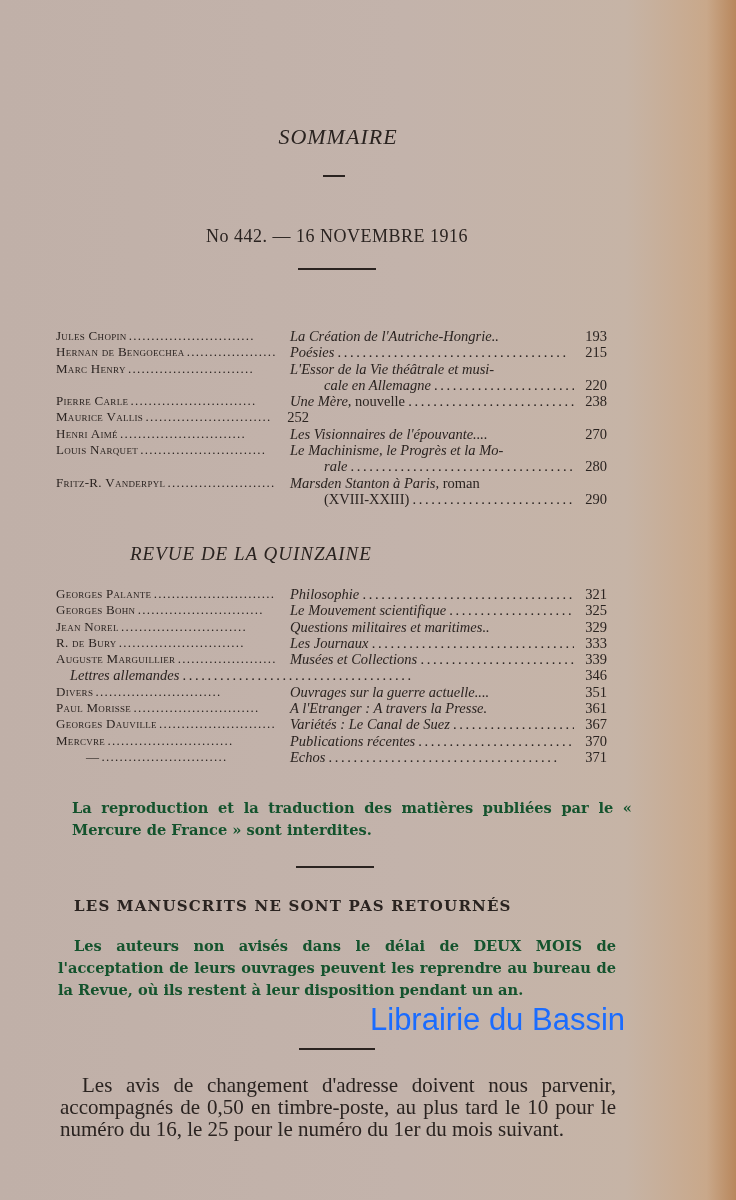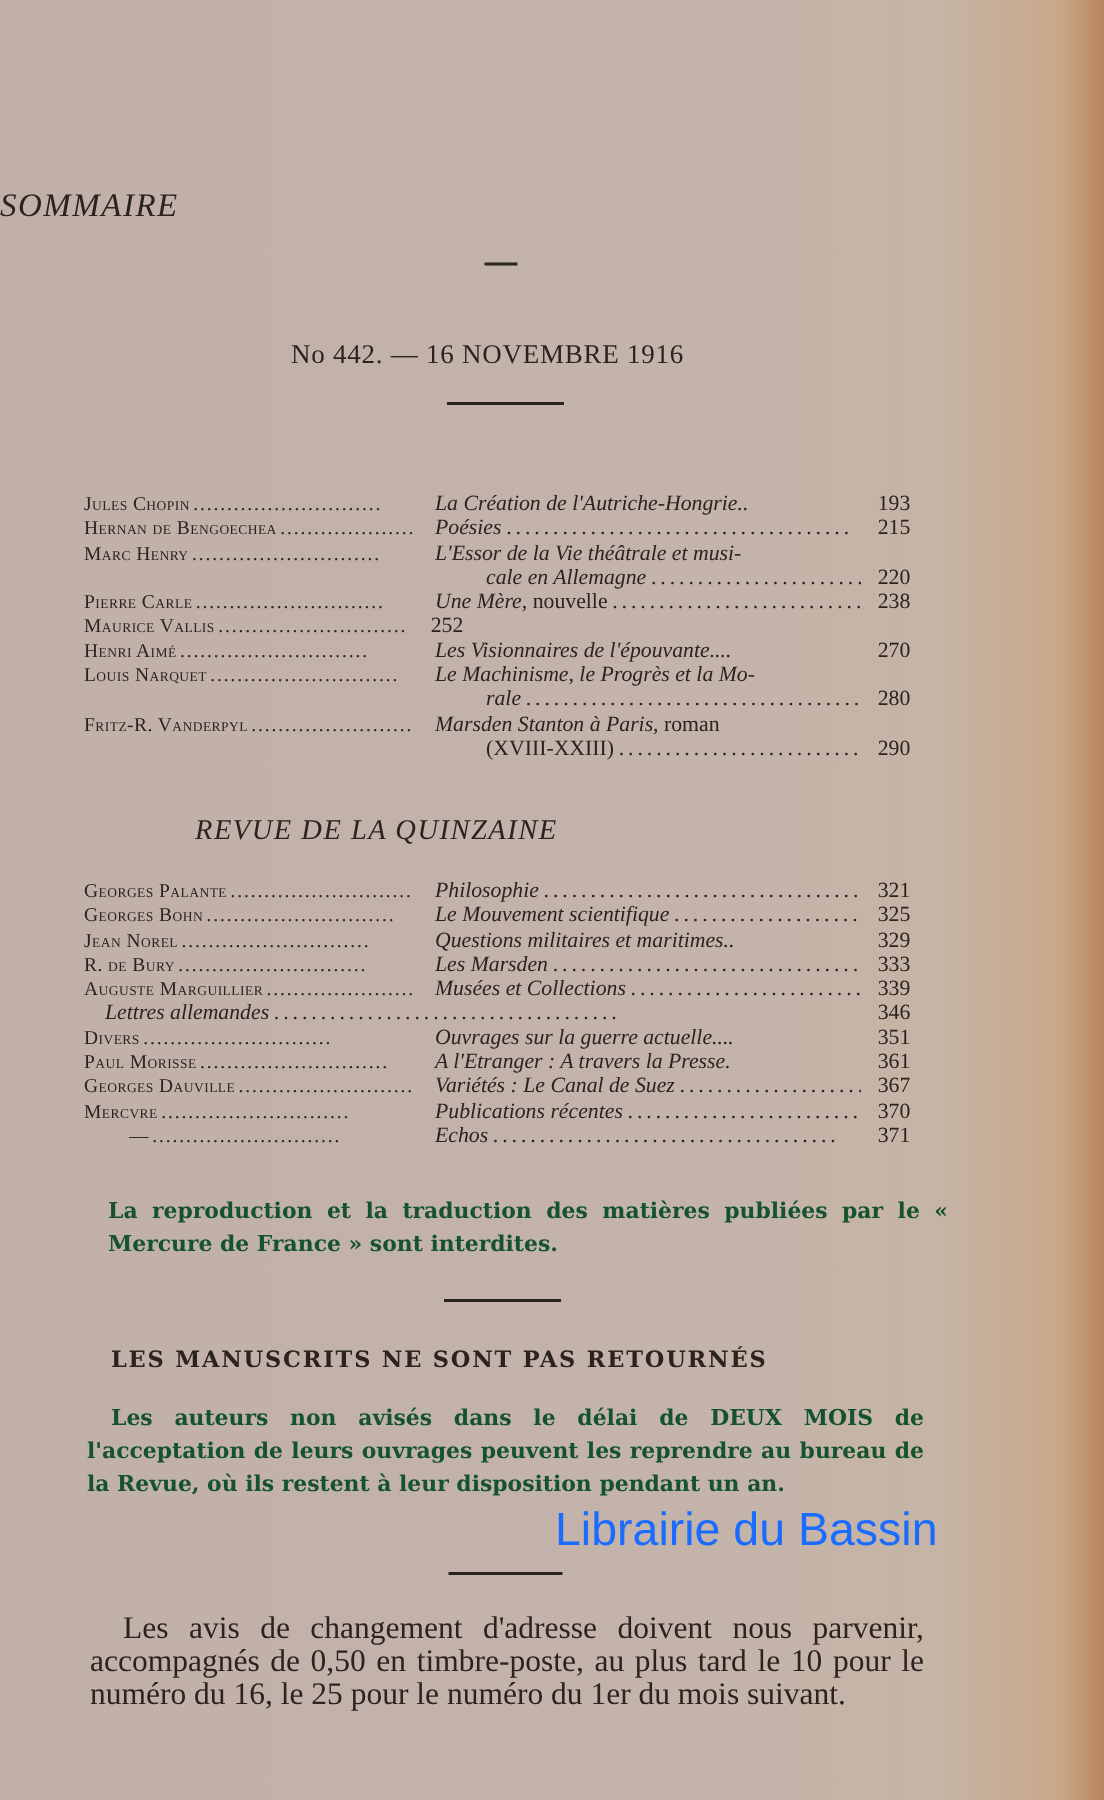--- a/index.html
+++ b/index.html
@@ -4,27 +4,27 @@
 <style>
   html, body { margin: 0; padding: 0; }
   body {
     width: 736px; height: 1200px; overflow: hidden; position: relative;
     background: linear-gradient(90deg, #c0b0a8 0%, #c3b3ab 55%, #c6b4a6 85%, #c9a88a 96%, #b8875c 100%);
     color: #2a2320;
     font-family: "DejaVu Serif", serif;
   }
   .abs { position: absolute; }
   .title {
-    top: 124px; left: 0; width: 676px; text-align: left;
+    top: 124px; left: 0; width: 676px; text-align: center;
     font-family: "Liberation Serif", serif; font-style: italic;
     font-size: 22px; letter-spacing: 1px;
   }
   .rule { position: absolute; height: 2px; background: #2a2320; }
   .issue {
-    top: 226px; left: 0; width: 650px; text-align: center;
+    top: 226px; left: 12px; width: 650px; text-align: center;
     font-family: "Liberation Serif", serif; font-size: 18px; letter-spacing: 0.5px;
   }
   .toc { left: 56px; width: 562px; font-family: "Liberation Serif", serif; font-size: 14.5px; line-height: 16.3px; }
   .row { display: flex; }
   .author {
     width: 220px; font-variant: small-caps; white-space: nowrap; overflow: hidden;
     font-size: 13px; letter-spacing: 0.3px;
   }
   .author::after { content: " . . . . . . . . . . . . . . . . . . . . . . . . . . . ."; letter-spacing: -1px; }
   .article { flex: 1; font-style: italic; white-space: nowrap; overflow: hidden; padding-left: 14px; }
@@ -132,21 +132,21 @@
     <span class="article dots">Le Mouvement scientifique</span>
     <span class="page">325</span>
   </div>
   <div class="row">
     <span class="author">Jean Norel</span>
     <span class="article">Questions militaires et maritimes..</span>
     <span class="page">329</span>
   </div>
   <div class="row">
     <span class="author">R. de Bury</span>
-    <span class="article dots">Les Marsden</span>
+    <span class="article dots">Les Journaux</span>
     <span class="page">333</span>
   </div>
   <div class="row">
     <span class="author">Auguste Marguillier</span>
     <span class="article dots">Musées et Collections</span>
     <span class="page">339</span>
   </div>
   <div class="row">
     <span class="article dots">Lettres allemandes</span>
     <span class="page">346</span>

